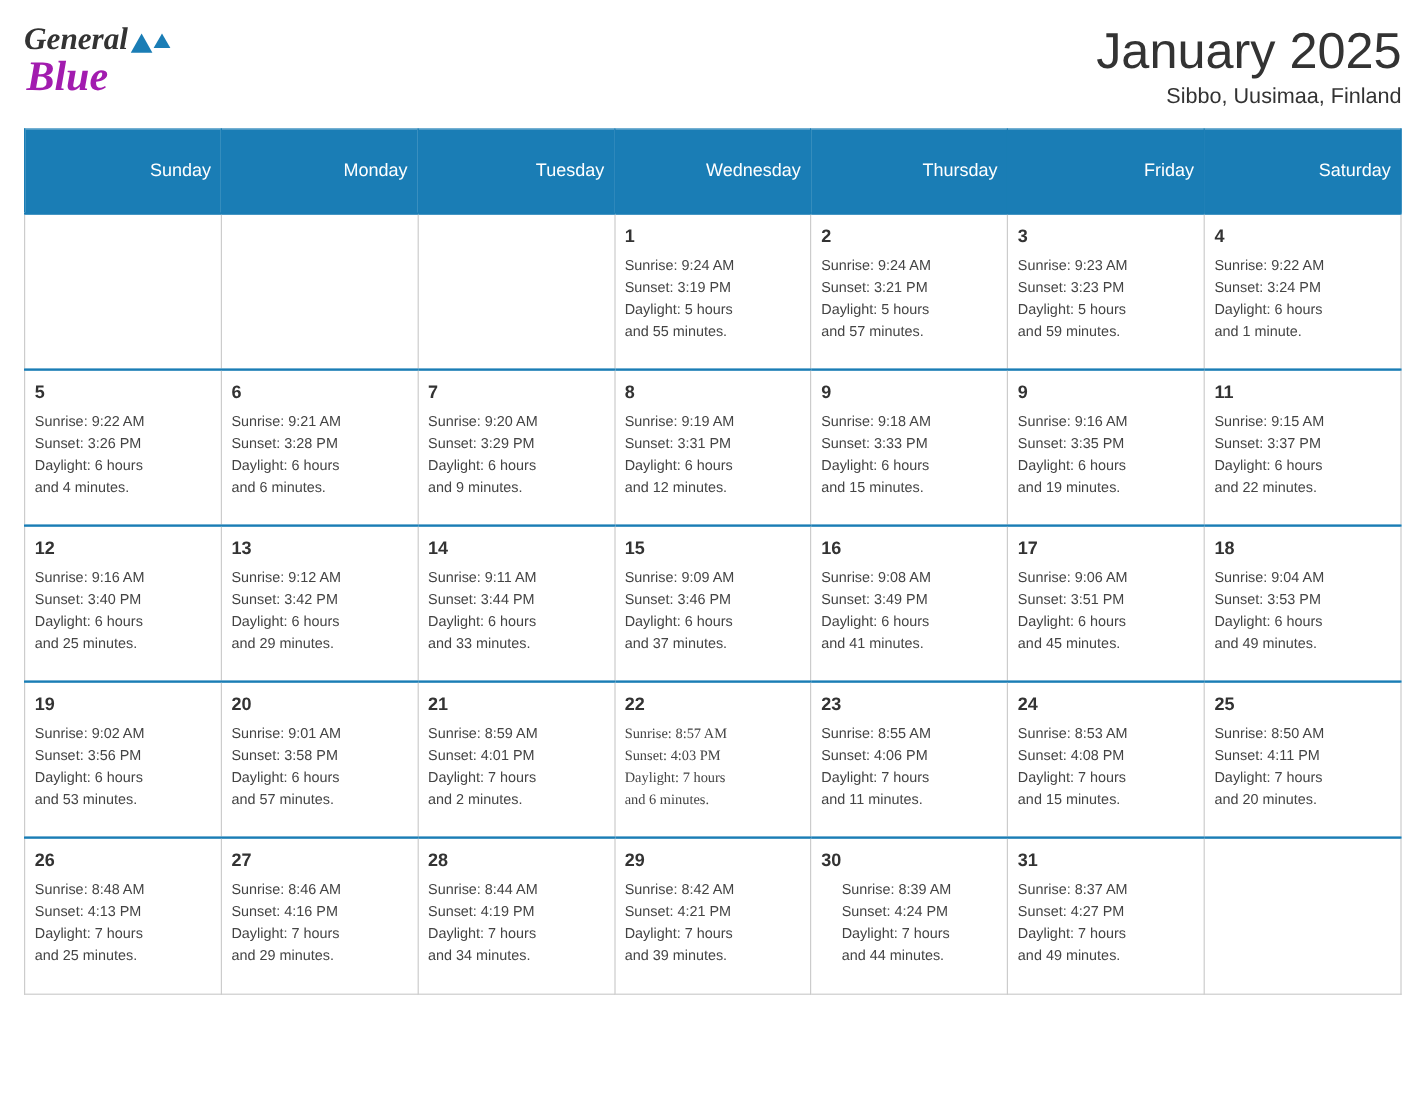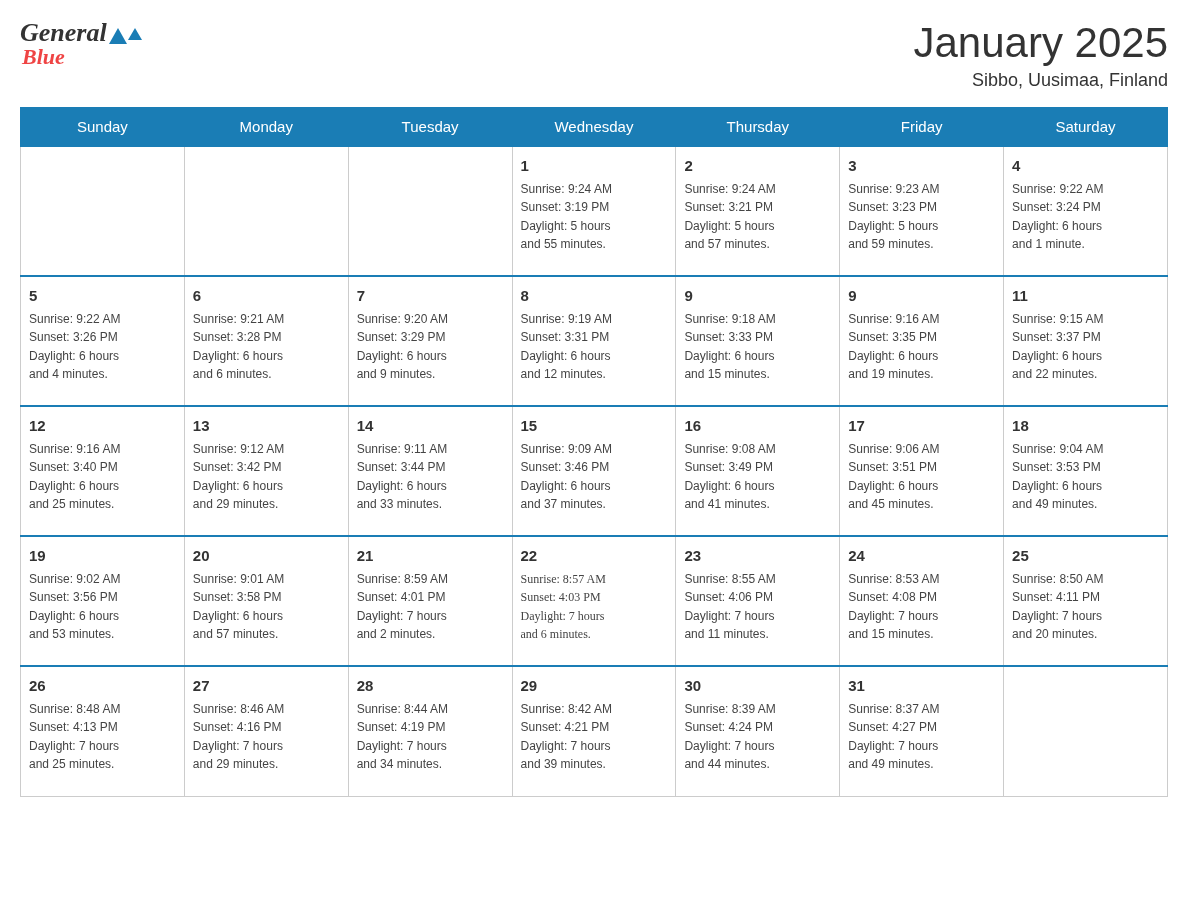--- a/index.html
+++ b/index.html
@@ -32,24 +32,24 @@
     }
     .calendar {
       width: 100%;
       border-collapse: collapse;
     }
     .calendar thead tr {
       background-color: #1a7db5;
       color: white;
     }
     .calendar thead th {
-      padding: 10px 8px;
+      padding: 26px 8px;
       font-size: 15px;
       font-weight: normal;
-      text-align: center;
+      text-align: right;
       border: 1px solid #1a7db5;
     }
     .calendar tbody td {
       vertical-align: top;
       padding: 8px;
       border: 1px solid #ccc;
       border-top: 2px solid #1a7db5;
       width: 14.28%;
       font-size: 12.5px;
       color: #333;
@@ -104,21 +104,21 @@
 <div class="header">
   <div class="logo-wrapper">
     <div class="logo-line1">
       <span style="font-size:26px; font-weight:bold; color:#333; font-family:'Times New Roman',serif; font-style:italic;">General</span>
       <div class="logo-icon">
         <div class="tri1"></div>
         <div class="tri2" style="margin-bottom:4px;"></div>
       </div>
     </div>
     <div>
-      <span style="font-size:22px; font-weight:bold; color:#ef4444; font-family:'Times New Roman',serif; font-style:italic; margin-left:2px;">Blue</span>
+      <span style="font-size:35px; font-weight:bold; color:#a21caf; font-family:'Times New Roman',serif; font-style:italic; margin-left:2px;">Blue</span>
     </div>
   </div>
   <div class="title-section">
     <div class="month-title">January 2025</div>
     <div class="location">Sibbo, Uusimaa, Finland</div>
   </div>
 </div>
 
 <table class="calendar">
   <thead>
@@ -343,21 +343,21 @@
         </td>
         <td>
           <span class="day-number">29</span>
           <div class="day-info" style="white-space: pre-line;">Sunrise: 8:42 AM
 Sunset: 4:21 PM
 Daylight: 7 hours
 and 39 minutes.</div>
         </td>
         <td>
           <span class="day-number">30</span>
-          <div class="day-info" style="white-space: pre-line;">Sunrise: 8:39 AM
+          <div class="day-info" style="white-space: pre-line; margin-left: 17px;">Sunrise: 8:39 AM
 Sunset: 4:24 PM
 Daylight: 7 hours
 and 44 minutes.</div>
         </td>
         <td>
           <span class="day-number">31</span>
           <div class="day-info" style="white-space: pre-line;">Sunrise: 8:37 AM
 Sunset: 4:27 PM
 Daylight: 7 hours
 and 49 minutes.</div>

